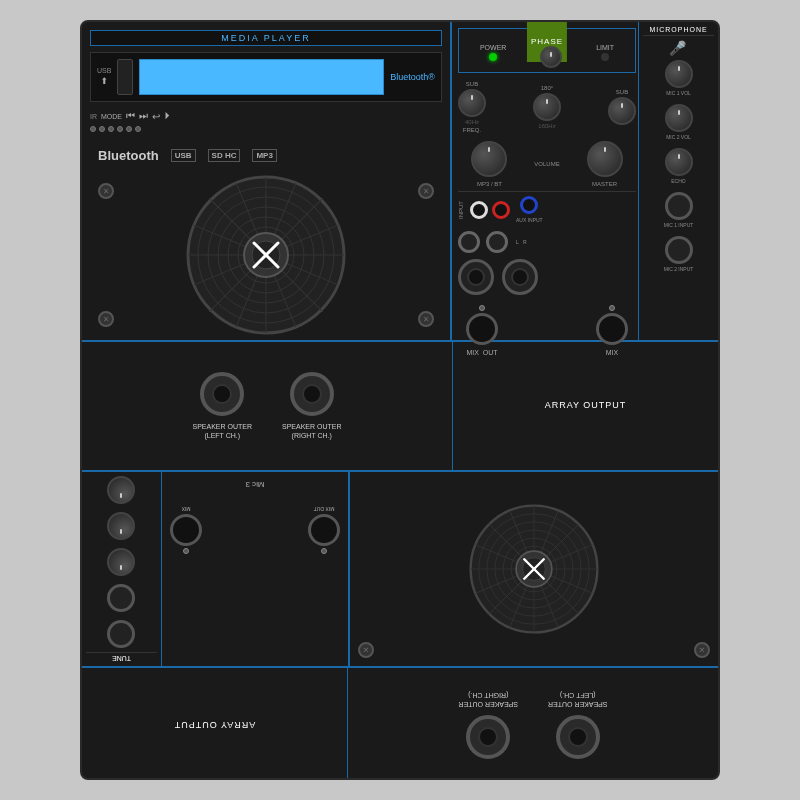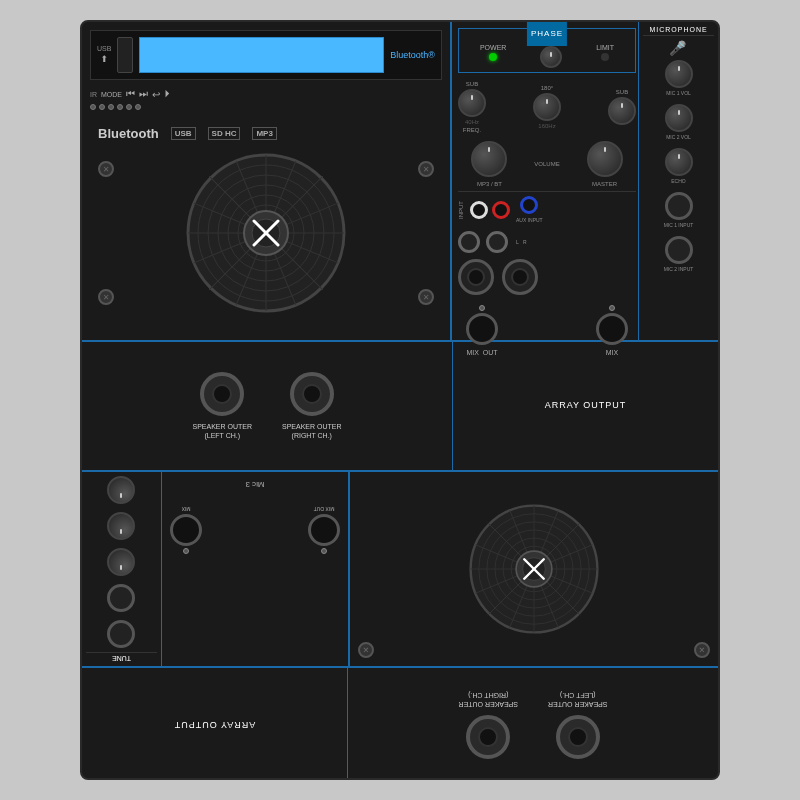--- a/index.html
+++ b/index.html
@@ -128,24 +128,24 @@
       border: 1px solid #1a6aaa;
       padding: 4px;
       margin-bottom: 4px;
       position: relative;
     }
     .phase-title {
       position: absolute;
       top: -8px;
       left: 50%;
       transform: translateX(-50%);
-      background: #0369a1;
+      background: #4d7c0f;
       color: #fff;
       font-size: 8px;
-      padding: 8px 4px;
+      padding: 16px 4px;
       letter-spacing: 1px;
     }
     .phase-row {
       display: flex;
       align-items: center;
       justify-content: space-around;
       margin-top: 4px;
     }
     .phase-item {
       display: flex;
@@ -357,20 +357,21 @@
   </style>
 </head>
 <body>
 
 <div class="main-container">
 
   <div class="top-section">
 
     <div class="left-panel">
 
+      <div class="media-player-label">MEDIA PLAYER</div>
 
       <div class="media-player-body">
         <div class="usb-icon">
           <div style="font-size:7px;color:#888;">USB</div>
           <div style="font-size:9px;color:#aaa;">⬆</div>
         </div>
         <div style="width:16px;height:36px;background:#222;border:1px solid #444;border-radius:2px;"></div>
         <div style="flex:1;height:36px;background:#4ab8ff;border:1px solid #2a8acc;"></div>
         <div style="color:#4ab4ff;font-size:9px;font-weight:normal;">Bluetooth®</div>
       </div>

